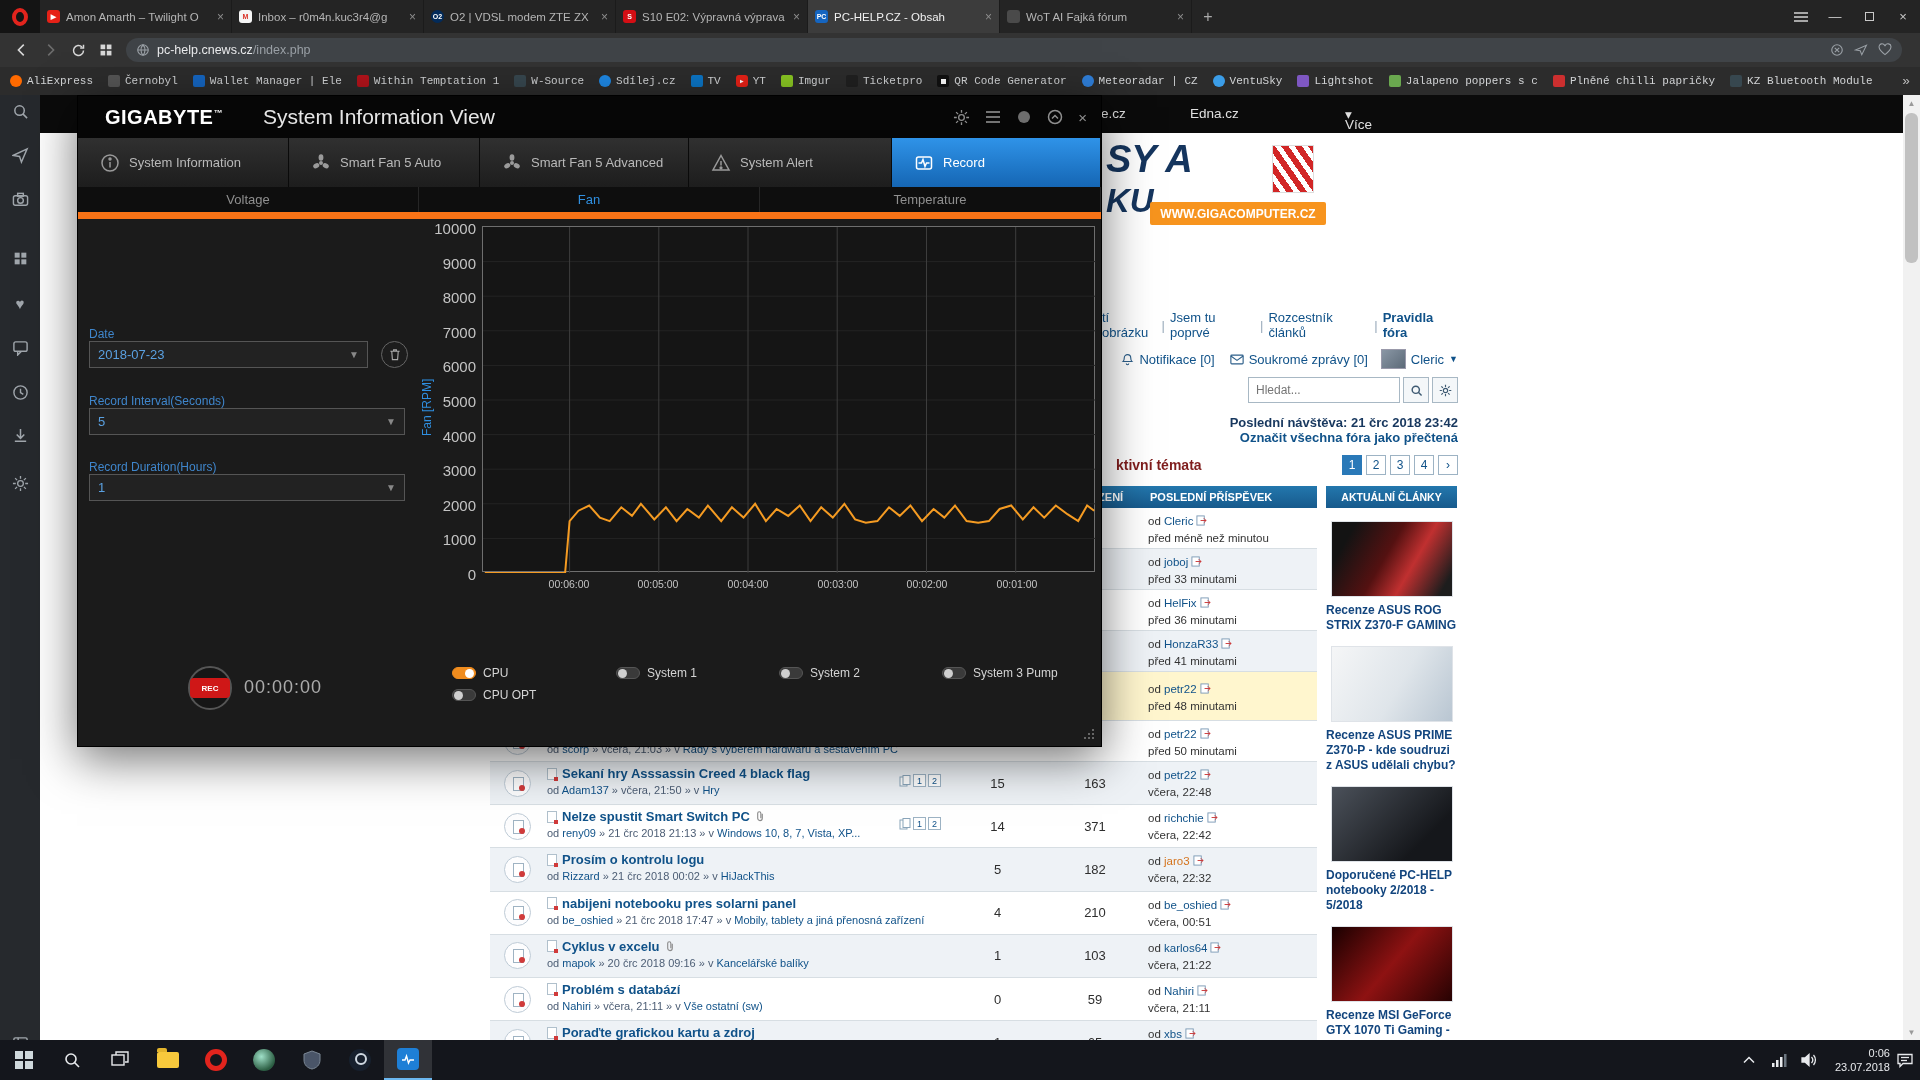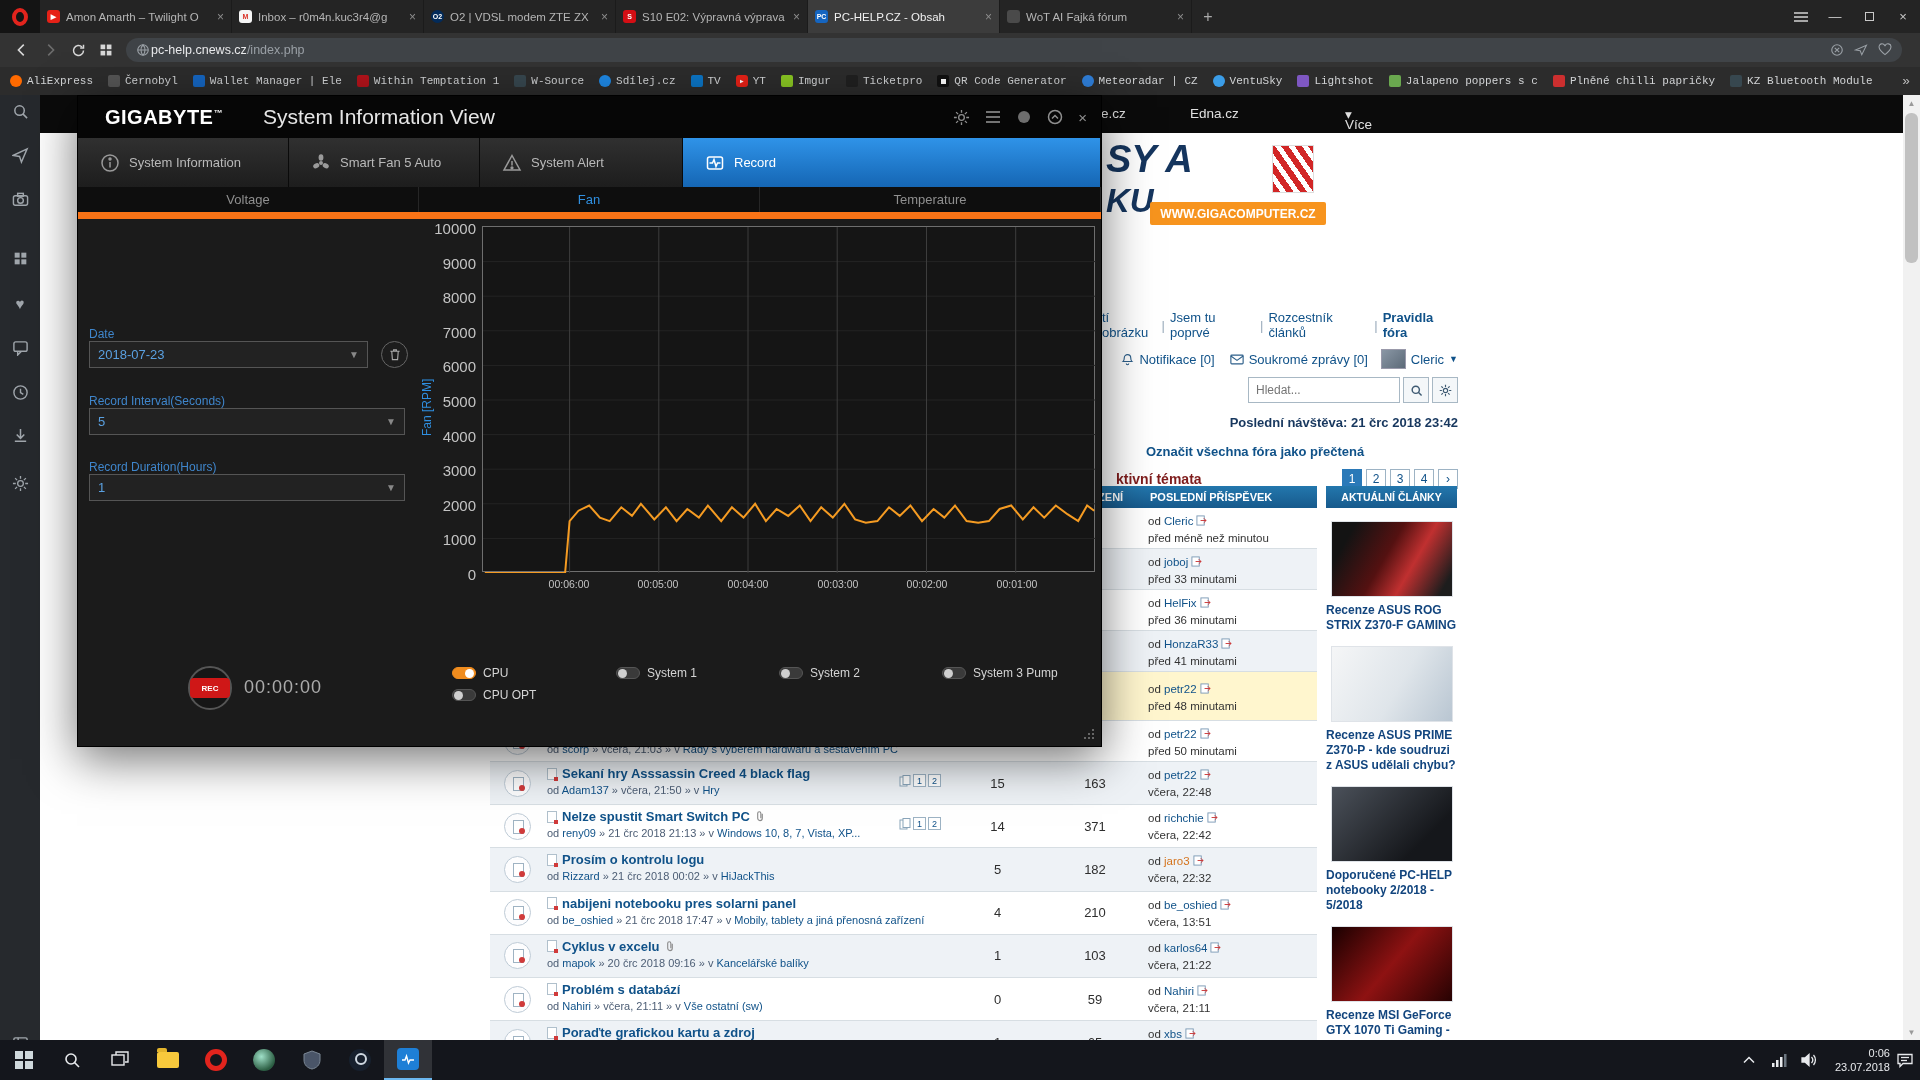--- a/index.html
+++ b/index.html
@@ -22,21 +22,21 @@
   .f-stream{background:#d40e14;} .f-pchelp{background:#1565c0;} .f-wot{background:#4a4a4a;}
   .newtab{width:32px;display:flex;align-items:center;justify-content:center;color:#aaa;font-size:16px;}
   .tabbar-right{margin-left:auto;display:flex;height:33px;}
   .winbtn{width:34px;height:33px;display:flex;align-items:center;justify-content:center;color:#c9c9c9;font-size:13px;}
   .maxbox{width:9px;height:9px;border:1px solid #c9c9c9;display:inline-block;}
 
   .toolbar{position:absolute;left:0;top:33px;width:1920px;height:34px;background:#333;display:flex;align-items:center;padding:0 8px;}
   .navbtn{width:28px;height:28px;display:flex;align-items:center;justify-content:center;color:#d8d8d8;}
   .navbtn.disabled{color:#6d6d6d;}
   .urlbar{flex:1;height:24px;margin:0 10px 0 6px;background:#404448;border-radius:12px;display:flex;align-items:center;
-          padding:0 10px;font-size:12.5px;gap:1px;color:#9aa0a6;}
+          padding:0 10px;font-size:12.5px;gap:7px;color:#9aa0a6;}
   .url-domain{color:#e9eaec;} .url-path{color:#9aa0a6;} .url-right{margin-left:auto;display:flex;gap:10px;align-items:center;}
 
   .bmbar{position:absolute;left:0;top:67px;width:1920px;height:28px;background:#2c2c2c;display:flex;align-items:center;
          padding:0 10px;gap:15px;font-size:11px;color:#d2d4d6;font-family:Liberation Mono, monospace;}
   .bm{display:flex;align-items:center;gap:5px;white-space:nowrap;}
   .bicon{width:12px;height:12px;border-radius:2px;flex:none;display:flex;align-items:center;justify-content:center;
          font-size:6px;color:#fff;}
   .f-ali{background:#ff6a00;border-radius:50%;} .f-cern{background:#555;} .f-wallet{background:#1565c0;}
   .f-wt{background:#b3131b;} .f-wsrc{background:#37474f;} .f-sdilej{background:#1e88e5;border-radius:50%;}
   .f-tv{background:#0b74c4;} .f-yt2{background:#e62117;border-radius:3px;} .f-imgur{background:#89c623;}
@@ -63,21 +63,21 @@
   .jright{display:flex;justify-content:flex-end;align-items:center;}
   a.flink{color:#105289;text-decoration:none;}
   .sep{color:#9ab;margin:0 5px;}
   .userbar{margin-top:9px;gap:5px;}
   .avatar{width:25px;height:20px;background:linear-gradient(135deg,#8a97a5,#5c6a78);border:1px solid #99a;margin-left:8px;}
   .searchrow{margin-top:8px;gap:3px;}
   .searchrow input{width:152px;height:26px;border:1px solid #a8b8c4;padding:0 7px;font-size:12px;color:#333;
                    font-family:"Liberation Sans",sans-serif;}
   .sbtn{width:26px;height:26px;border:1px solid #a8b8c4;background:#f4f7f9;display:flex;align-items:center;justify-content:center;color:#3e5a72;}
   .lastvisit{margin-top:12px;font-weight:bold;color:#17375e;text-align:right;}
-  .markread{margin-top:14px;font-weight:bold;text-align:left;padding-left:44px;}
+  .markread{font-weight:bold;text-align:right;padding-left:44px;}
   .sectionrow{margin-top:10px;display:flex;justify-content:space-between;align-items:center;}
   .secttitle{font-weight:bold;font-size:14px;color:#7f1d1d;padding-left:14px;}
   .pgn{display:flex;gap:4px;}
   .pgn .pg{width:20px;height:20px;border:1px solid #9db3c4;color:#105289;font-size:12px;display:flex;align-items:center;justify-content:center;background:#fff;}
   .pgn .pg.on{background:#2a79b8;border-color:#2a79b8;color:#fff;}
 
   .thead{position:absolute;left:490px;top:486px;width:827px;height:22px;z-index:1;
          background:linear-gradient(#2377ad,#175a8c);color:#fff;font-size:11px;font-weight:bold;}
   .thead span{position:absolute;top:5px;}
   .rows{position:absolute;left:490px;top:508px;width:827px;z-index:1;}
@@ -636,21 +636,21 @@
             <span class="doc-ic"></span>
             <a class="ttitle">nabijeni notebooku pres solarni panel</a>
           </div>
           <div class="aline"><span>od</span> <a>be_oshied</a> <span>»</span> <span>21 črc 2018 17:47</span> <span>»</span> <span>v</span> <a>Mobily, tablety a jiná přenosná zařízení</a></div>
         </div>
         <div class="c-rep">4</div>
         <div class="c-view">210</div>
         <div class="c-last"><span>od</span> <a>be_oshied</a><span class="golast"><svg width="11" height="11" viewBox="0 0 12 12">
               <rect x="1" y="1" width="8" height="10" fill="#fff" stroke="#7a98b5"></rect>
               <path d="M5 6h6M8.5 3.5L11 6 8.5 8.5" stroke="#c33" fill="none"></path>
-            </svg></span><br><span>včera, 13:51</span></div>
+            </svg></span><br><span>včera, 00:51</span></div>
       </div>
 
     <div class="frow bg-b">
         <div class="c-icon">
           <span class="topic-ic"></span>
         </div>
         <div class="c-main">
           <div class="t-line">
             <span class="doc-ic"></span>
             <a class="ttitle">Cyklus v excelu</a>
@@ -767,20 +767,29 @@
           <span>System Information</span>
         </div>
       <div class="siv-tab" style="width:191px">
           <svg width="20" height="20" viewBox="0 0 20 20" fill="currentColor">
             <circle cx="10" cy="10" r="2"></circle>
             <ellipse cx="10" cy="4.5" rx="2.4" ry="3.2"></ellipse>
             <ellipse cx="10" cy="4.5" rx="2.4" ry="3.2" transform="rotate(120 10 10)"></ellipse>
             <ellipse cx="10" cy="4.5" rx="2.4" ry="3.2" transform="rotate(240 10 10)"></ellipse>
           </svg>
           <span>Smart Fan 5 Auto</span>
+        </div>
+      <div class="siv-tab" style="width:209px">
+          <svg width="20" height="20" viewBox="0 0 20 20" fill="currentColor">
+            <circle cx="10" cy="10" r="2"></circle>
+            <ellipse cx="10" cy="4.5" rx="2.4" ry="3.2"></ellipse>
+            <ellipse cx="10" cy="4.5" rx="2.4" ry="3.2" transform="rotate(120 10 10)"></ellipse>
+            <ellipse cx="10" cy="4.5" rx="2.4" ry="3.2" transform="rotate(240 10 10)"></ellipse>
+          </svg>
+          <span>Smart Fan 5 Advanced</span>
         </div>
       <div class="siv-tab" style="width:203px">
           <svg width="20" height="20" viewBox="0 0 20 20" fill="none" stroke="currentColor" stroke-width="1.5">
             <path d="M10 2.5 18 17 2 17Z"></path>
             <line x1="10" y1="8" x2="10" y2="12.5"></line>
             <circle cx="10" cy="14.8" r="0.9" fill="currentColor"></circle>
           </svg>
           <span>System Alert</span>
         </div>
       <div class="siv-tab active" style="flex:1">

